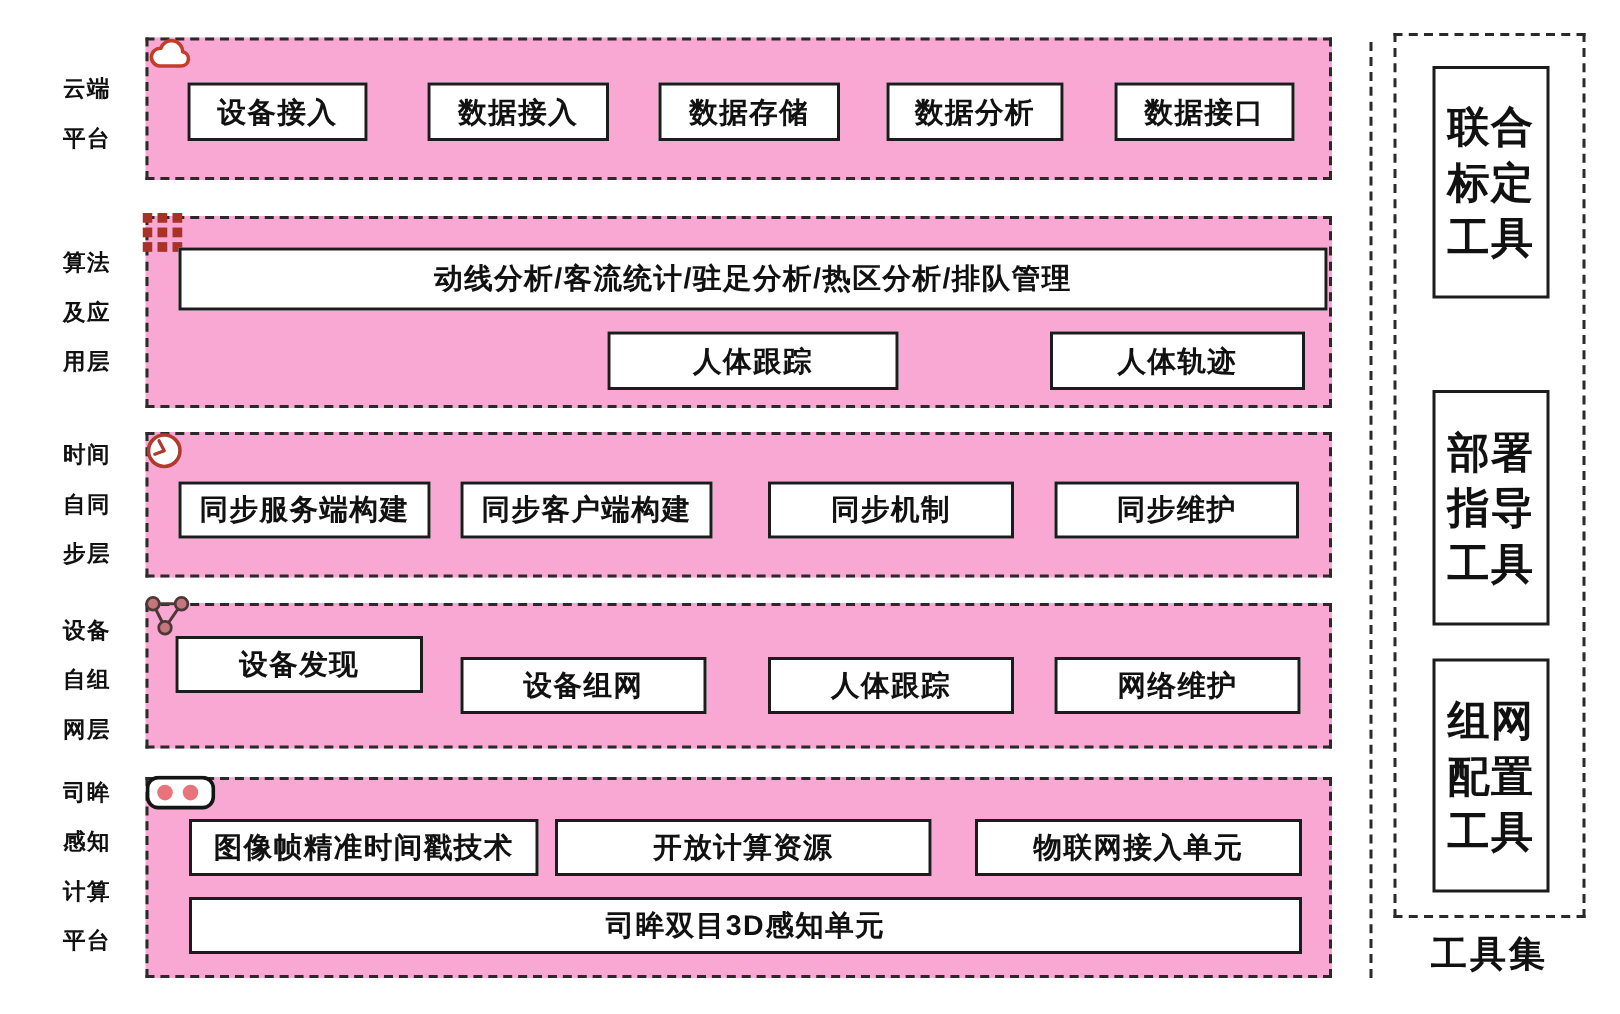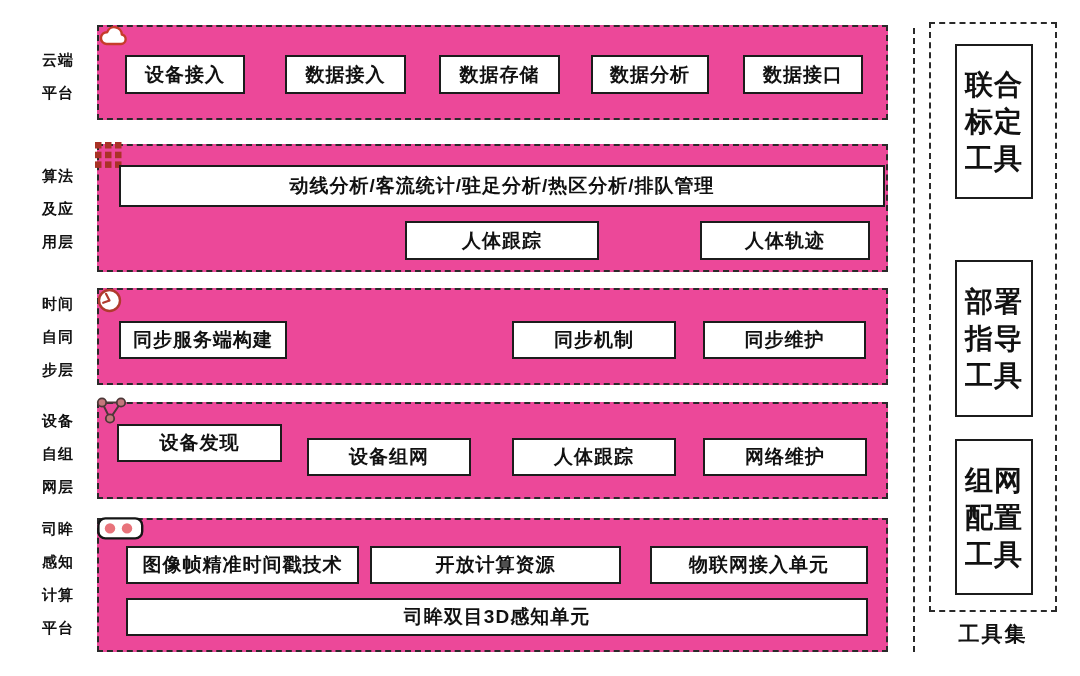--- a/index.html
+++ b/index.html
@@ -9,21 +9,21 @@
     width: 1080px; height: 676px;
     background: #ffffff;
     font-family: "Liberation Sans", "DejaVu Sans", sans-serif;
     color: #111;
     overflow: hidden;
   }
   .row {
     position: absolute;
     left: 97px; width: 791px;
     border: 2px dashed #2a2a2a;
-    background: #ec4899;
+    background: #f9a8d4;
   }
   .box {
     position: absolute;
     border: 2px solid #1c1c1c;
     background: #fff;
     display: flex; align-items: center; justify-content: center;
     font-weight: bold; font-size: 19px; letter-spacing: 1px;
     white-space: nowrap;
   }
   .layer-label {
@@ -38,21 +38,21 @@
     border: 2px dashed #2a2a2a; background: #fff;
   }
   .tool-box {
     position: absolute; left: 24px; width: 78px;
     border: 2px solid #1c1c1c; background: #fff;
     display: flex; flex-direction: column; align-items: center; justify-content: center;
     font-weight: bold; font-size: 28px; line-height: 37px; letter-spacing: 1px;
   }
   .toolset-label {
     position: absolute; left: 929px; top: 620px; width: 128px;
-    text-align: center; font-weight: bold; font-size: 21px; letter-spacing: 2px;
+    text-align: center; font-weight: bold; font-size: 24px; letter-spacing: 2px;
   }
   .divider {
     position: absolute; left: 913px; top: 28px; height: 624px; width: 0;
     border-left: 2px dashed #2a2a2a;
   }
 </style>
 </head>
 <body>
 
 <div class="canvas">
@@ -135,20 +135,23 @@
 
   <div class="row" style="top:288px;height:97px">
     <span class="icon" style="top:-3px;left:-3px">
       <svg width="27" height="27" viewBox="0 0 27 27">
         <circle cx="13.5" cy="13.5" r="10.5" fill="#fff" stroke="#b03a2e" stroke-width="2.4"></circle>
         <path d="M13.5 13.5 L10 6.8 M13.5 13.5 L7.2 15.8" stroke="#b03a2e" stroke-width="2.2" stroke-linecap="round"></path>
       </svg>
     </span>
     <div class="box" style="top:31px;height:38px;left:20px;width:168px">
         <span>同步服务端构建</span>
+      </div>
+    <div class="box" style="top:31px;height:38px;left:208px;width:168px">
+        <span>同步客户端构建</span>
       </div>
     <div class="box" style="top:31px;height:38px;left:413px;width:164px">
         <span>同步机制</span>
       </div>
     <div class="box" style="top:31px;height:38px;left:604px;width:163px">
         <span>同步维护</span>
       </div>
   </div>
 
   <div class="row" style="top:402px;height:97px">

